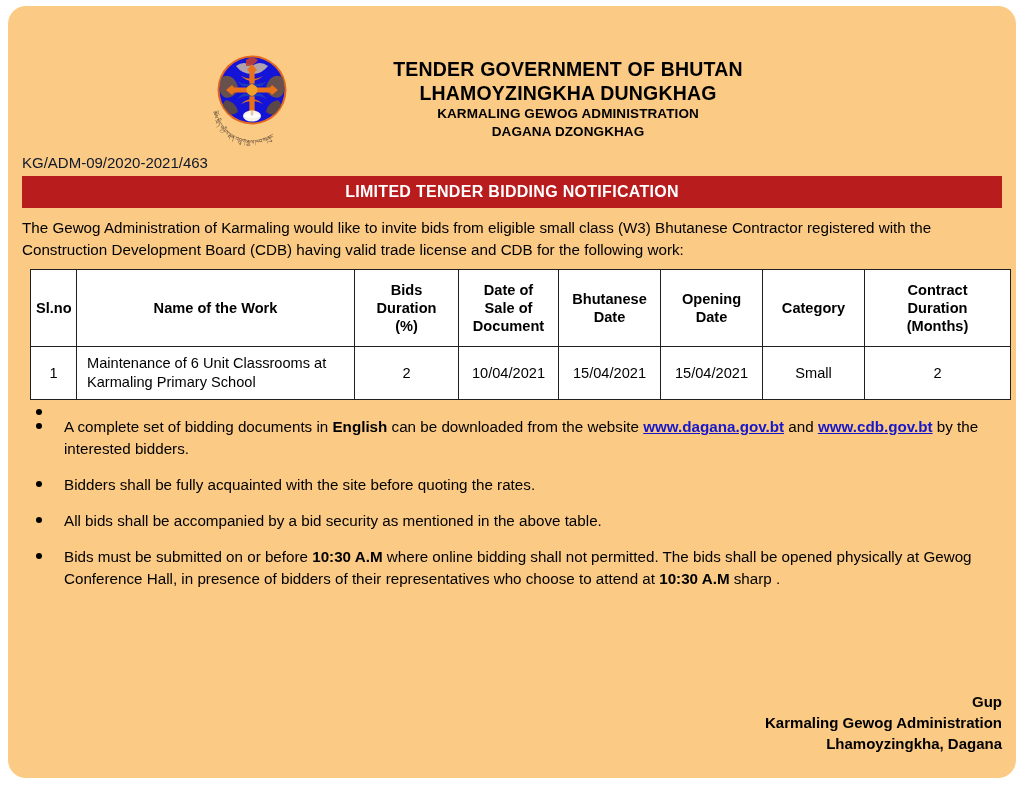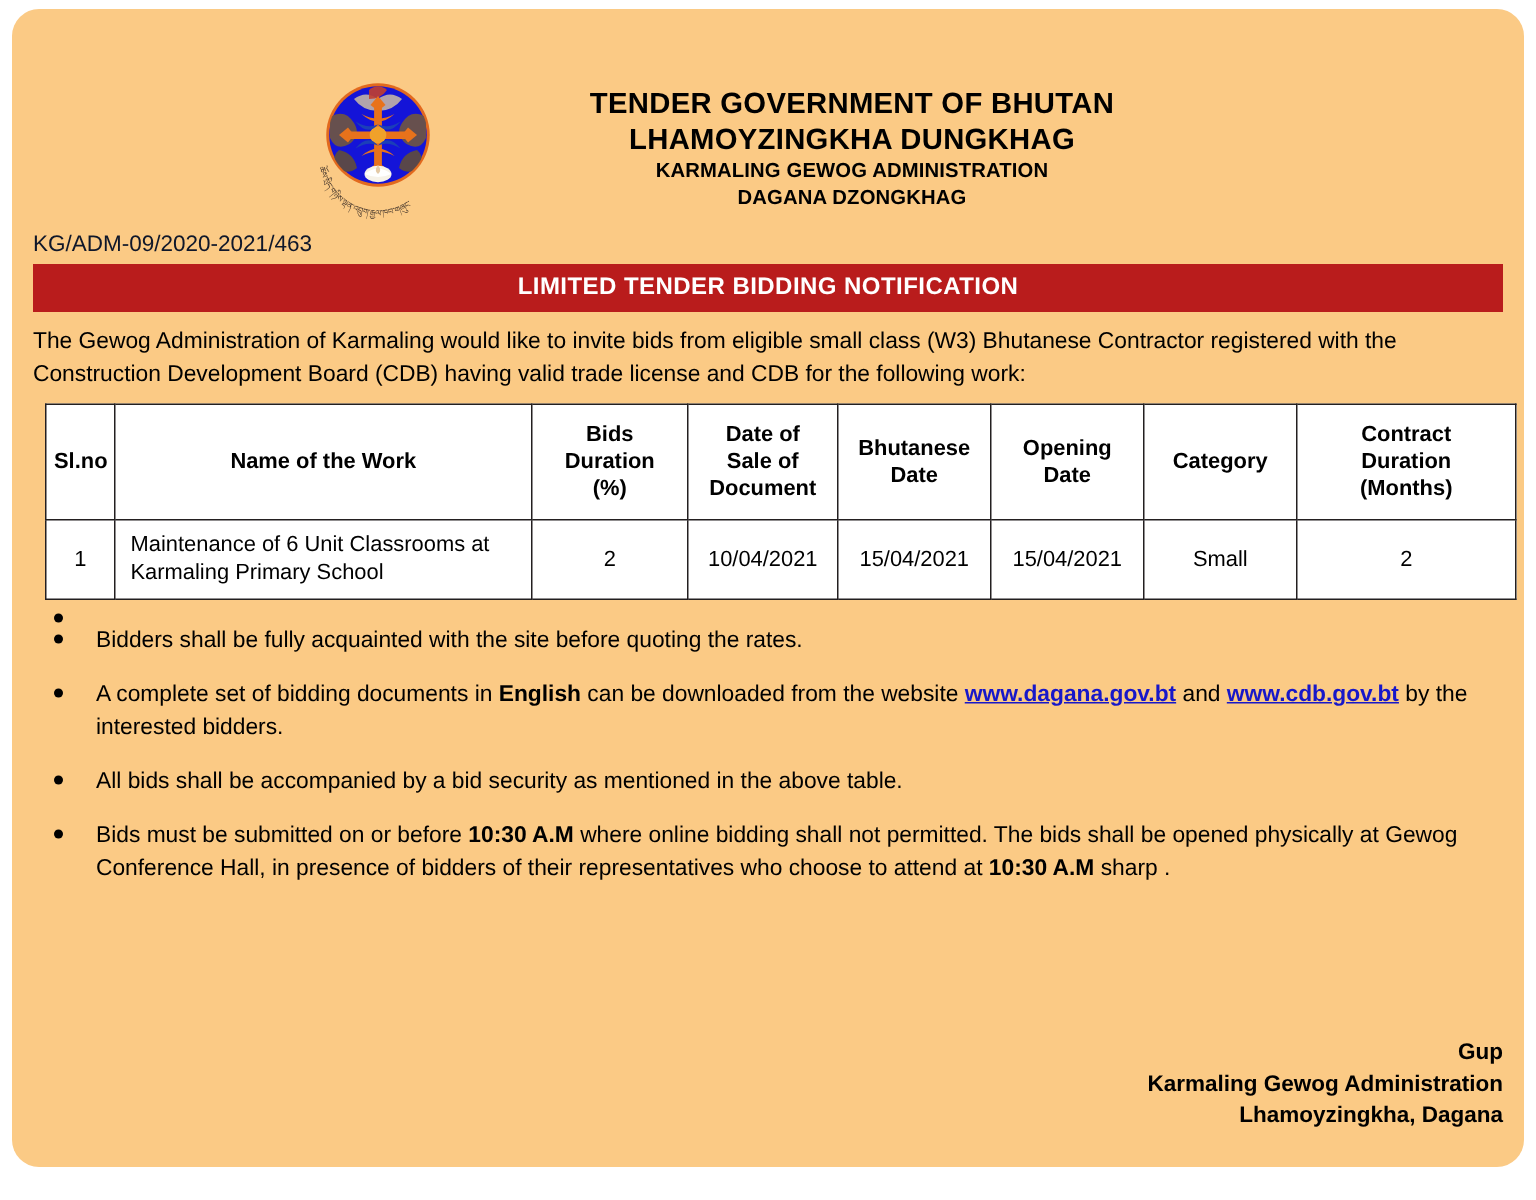--- a/index.html
+++ b/index.html
@@ -329,22 +329,22 @@
         <td>15/04/2021</td>
         <td>15/04/2021</td>
         <td>Small</td>
         <td>2</td>
       </tr>
     </tbody>
   </table>
 
   <div class="bullets" id="bullet-list">
       <div class="bullet"><span class="dot"></span></div>
+      <div class="bullet"><span class="dot"></span><span>A complete set of bidding documents in </span><b>English</b><span> can be downloaded from the website </span><a href="#">www.dagana.gov.bt</a><span> and </span><a href="#">www.cdb.gov.bt</a><span>  by the interested bidders.</span></div>
       <div class="bullet"><span class="dot"></span><span>Bidders shall be fully acquainted with the site before quoting the rates.</span></div>
-      <div class="bullet"><span class="dot"></span><span>A complete set of bidding documents in </span><b>English</b><span> can be downloaded from the website </span><a href="#">www.dagana.gov.bt</a><span> and </span><a href="#">www.cdb.gov.bt</a><span>  by the interested bidders.</span></div>
       <div class="bullet"><span class="dot"></span><span>All bids shall be accompanied by a bid security as mentioned in the above table.</span></div>
       <div class="bullet"><span class="dot"></span><span>Bids must be submitted on or before </span><b>10:30 A.M</b><span> where online bidding shall not permitted. The bids shall be opened physically at Gewog Conference Hall, in presence of bidders of their representatives  who choose to attend at </span><b>10:30 A.M</b><span> sharp .</span></div>
     </div>
 
   <div class="signature">
     <div>Gup</div>
     <div>Karmaling Gewog Administration</div>
     <div>Lhamoyzingkha, Dagana</div>
   </div>
 

